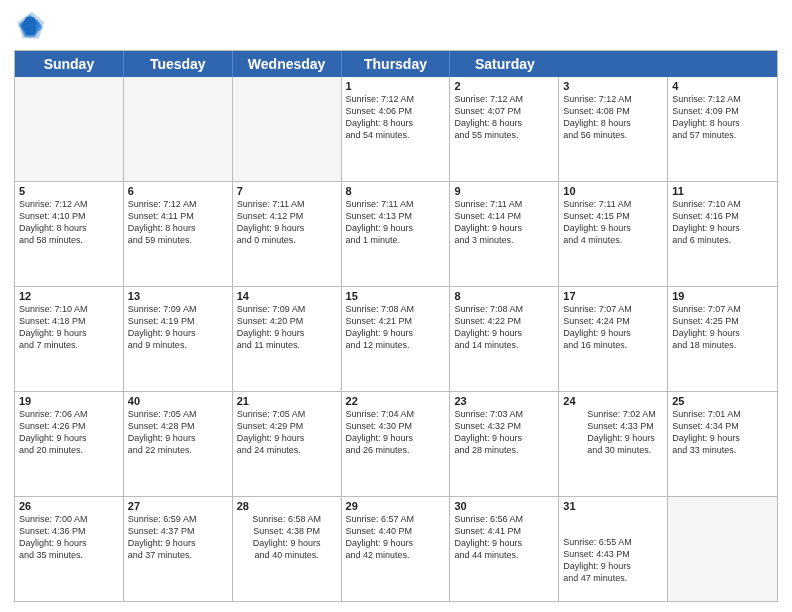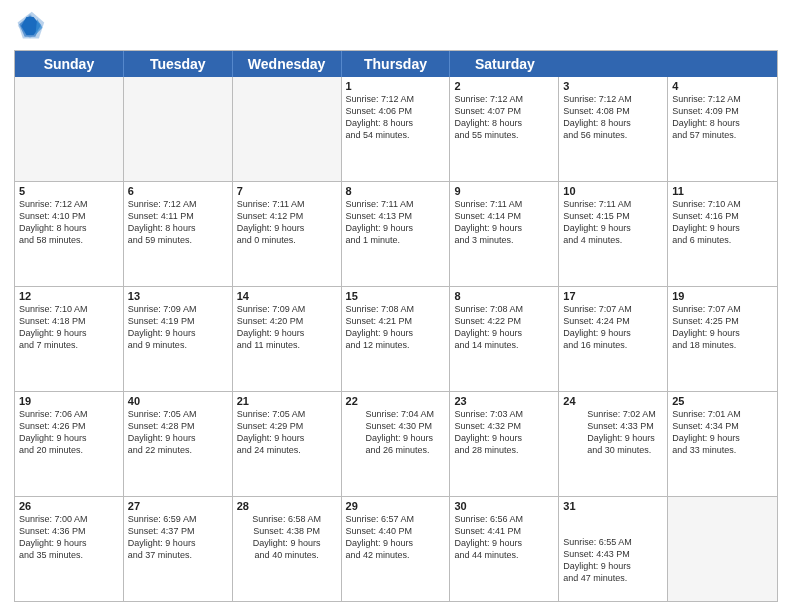--- a/index.html
+++ b/index.html
@@ -299,21 +299,21 @@
           </div>
           <div class="cal-cell">
             <div class="day-num">21</div>
             <div class="day-info" style="white-space: pre-line;">Sunrise: 7:05 AM
 Sunset: 4:29 PM
 Daylight: 9 hours
 and 24 minutes.</div>
           </div>
           <div class="cal-cell">
             <div class="day-num">22</div>
-            <div class="day-info" style="white-space: pre-line; margin-left: 20px;">Sunrise: 7:04 AM
+            <div class="day-info" style="white-space: pre-line;">Sunrise: 7:04 AM
 Sunset: 4:30 PM
 Daylight: 9 hours
 and 26 minutes.</div>
           </div>
           <div class="cal-cell">
             <div class="day-num">23</div>
             <div class="day-info" style="white-space: pre-line;">Sunrise: 7:03 AM
 Sunset: 4:32 PM
 Daylight: 9 hours
 and 28 minutes.</div>

